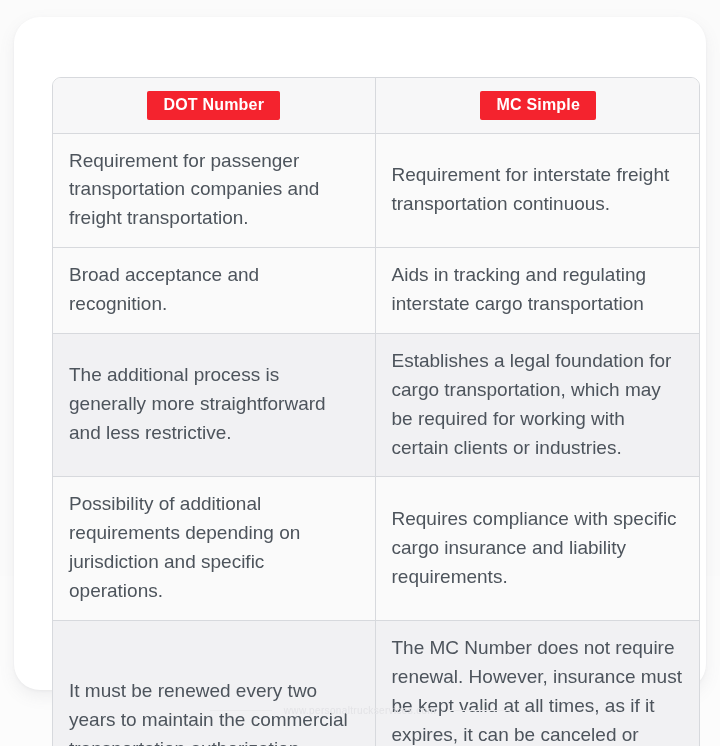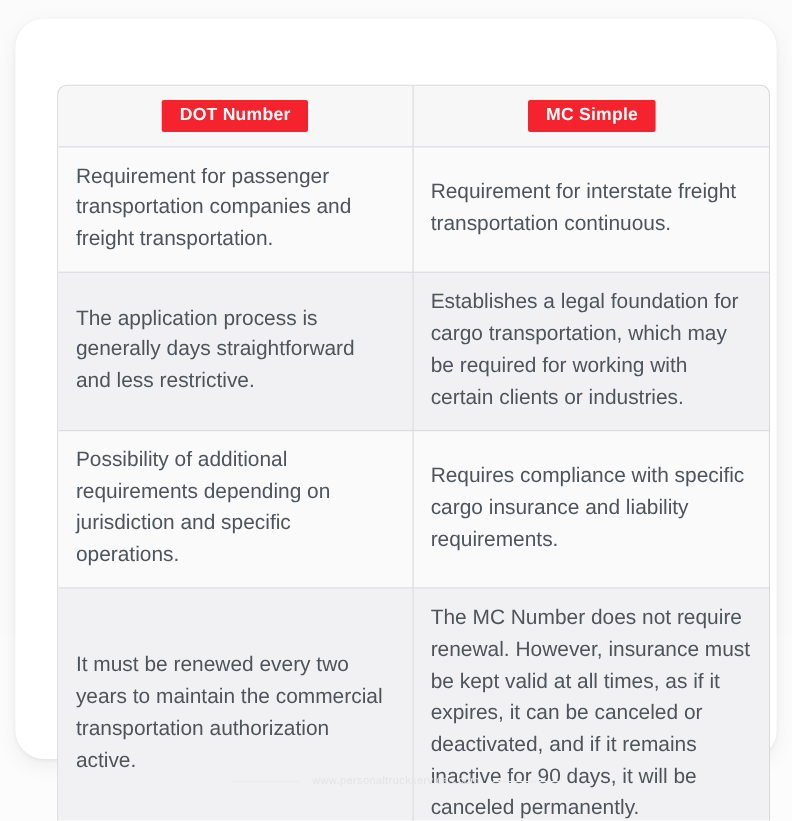--- a/index.html
+++ b/index.html
@@ -152,22 +152,26 @@
               <span class="badge">MC Simple</span>
             </th>
           </tr>
         </thead>
 
         <tbody>
           <tr class="row-odd">
             <td>Requirement for passenger transportation companies and freight transportation.</td>
             <td>Requirement for interstate freight transportation continuous.</td>
           </tr>
+          <tr class="row-odd">
+            <td>Broad acceptance and recognition.</td>
+            <td>Aids in tracking and regulating interstate cargo transportation</td>
+          </tr>
           <tr class="row-even">
-            <td>The application process is generally days straightforward and less restrictive.</td>
+            <td>The additional process is generally more straightforward and less restrictive.</td>
             <td>Establishes a legal foundation for cargo transportation, which may be required for working with certain clients or industries.</td>
           </tr>
           <tr class="row-odd">
             <td>Possibility of additional requirements depending on jurisdiction and specific operations.</td>
             <td>Requires compliance with specific cargo insurance and liability requirements.</td>
           </tr>
           <tr class="row-even">
             <td>It must be renewed every two years to maintain the commercial transportation authorization active.</td>
             <td>The MC Number does not require renewal. However, insurance must be kept valid at all times, as if it expires, it can be canceled or deactivated, and if it remains inactive for 90 days, it will be canceled permanently.</td>
           </tr>

